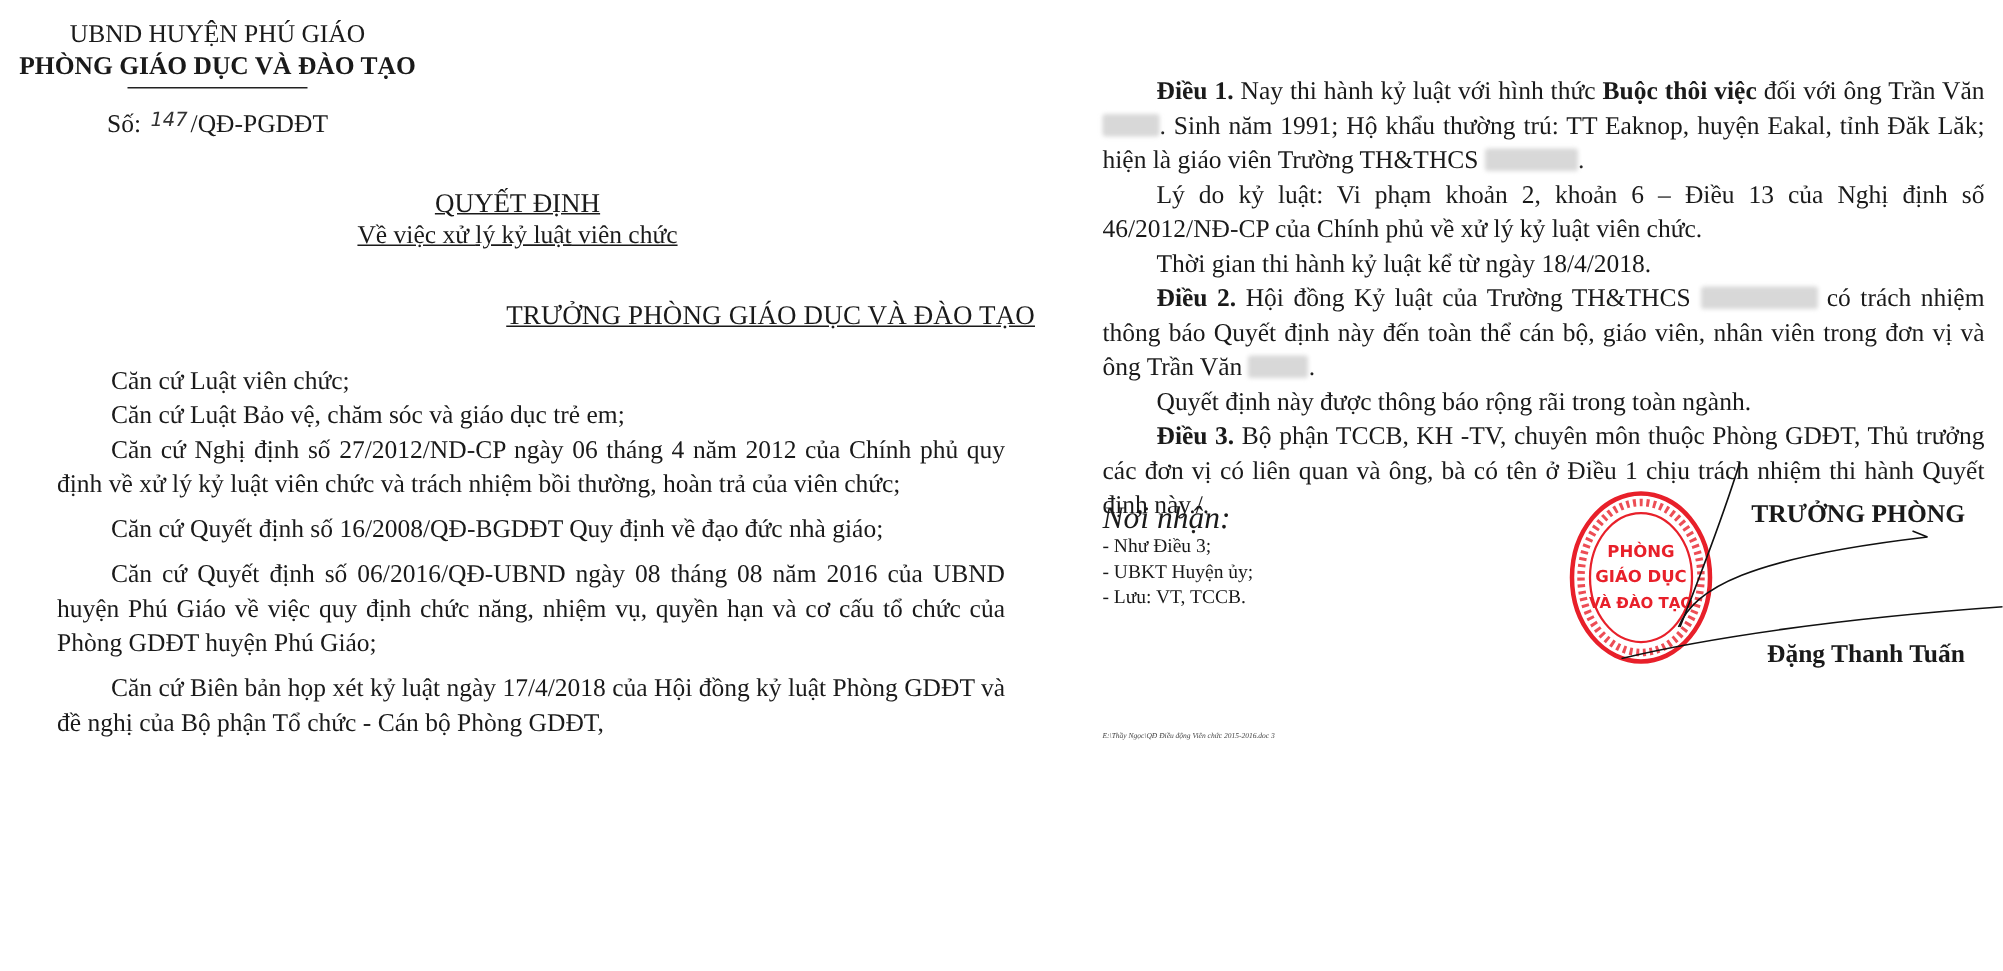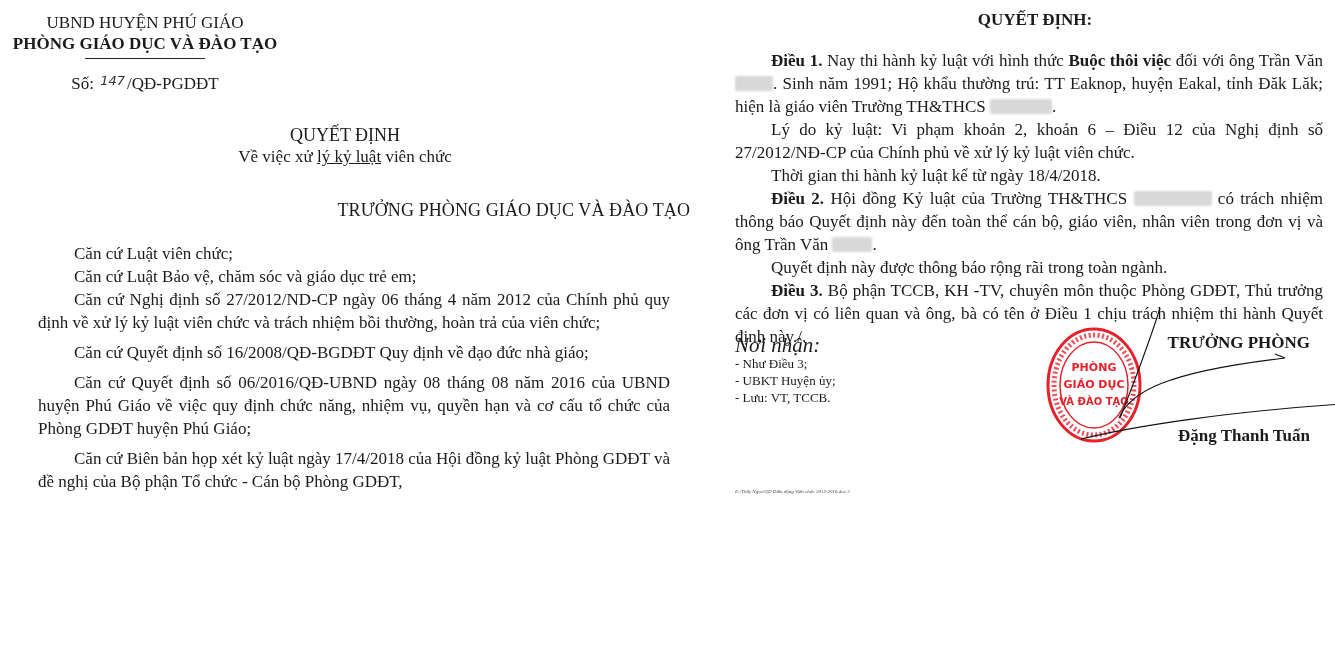--- a/index.html
+++ b/index.html
@@ -19,21 +19,21 @@
   .org1 { font-size: 17px; line-height: 21px; }
   .org2 { font-size: 17px; font-weight: bold; line-height: 22px; }
   .rule { border-top: 1.5px solid #222; margin: 3px auto 0; }
   .docno { font-size: 17px; margin-top: 14px; }
   .docno .hand { font-family: "DejaVu Sans", sans-serif; font-style: italic; font-size: 13px; font-weight: 300; vertical-align: 4px; padding: 0 2px; color: #333; margin-top: 30px; }
   .nation { font-size: 17px; font-weight: bold; line-height: 22px; letter-spacing: 0.2px; }
   .motto { font-size: 17px; font-weight: bold; line-height: 22px; }
   .dateline { font-size: 17px; font-style: italic; margin-top: 13px; }
   .dateline .hand { font-family: "DejaVu Sans", sans-serif; font-size: 15px; vertical-align: 5px; font-style: normal; font-weight: 300; padding: 0 3px; }
 
-  .title-block { position: absolute; top: 124px; left: 0; width: 690px; text-align: center; }
+  .title-block { position: absolute; top: 124px; left: 0; width: 690px; text-align: center; text-decoration: underline; }
   .title { font-size: 18px; font-weight: normal; line-height: 22px; }
   .subtitle { font-size: 17px; line-height: 22px; }
   .subtitle .ul { text-decoration: underline; }
   .authority { font-size: 18px; margin-top: 32px; letter-spacing: 0.1px; text-align: right; }
 
   .body-left { position: absolute; top: 242px; left: 38px; width: 632px; font-size: 17px; line-height: 23px; text-align: justify; }
   .para { text-indent: 36px; margin: 0; }
   .para.gap { margin-top: 7px; }
 
   
@@ -82,25 +82,24 @@
     <p class="para">Căn cứ Luật viên chức;</p>
     <p class="para">Căn cứ Luật Bảo vệ, chăm sóc và giáo dục trẻ em;</p>
     <p class="para">Căn cứ Nghị định số 27/2012/ND-CP ngày 06 tháng 4 năm 2012 của Chính phủ quy định về xử lý kỷ luật viên chức và trách nhiệm bồi thường, hoàn trả của viên chức;</p>
     <p class="para gap">Căn cứ Quyết định số 16/2008/QĐ-BGDĐT Quy định về đạo đức nhà giáo;</p>
     <p class="para gap">Căn cứ Quyết định số 06/2016/QĐ-UBND ngày 08 tháng 08 năm 2016 của UBND huyện Phú Giáo về việc quy định chức năng, nhiệm vụ, quyền hạn và cơ cấu tổ chức của Phòng GDĐT huyện Phú Giáo;</p>
     <p class="para gap">Căn cứ Biên bản họp xét kỷ luật ngày 17/4/2018 của Hội đồng kỷ luật Phòng GDĐT và đề nghị của Bộ phận Tổ chức - Cán bộ Phòng GDĐT,</p>
   </div>
 </div>
 
 <div class="page right">
-  <div class="decide">QUYẾT ĐỊNH:</div>
 
   <div class="body-right">
     <p class="para"><b>Điều 1.</b><span> Nay thi hành kỷ luật với hình thức </span><b>Buộc thôi việc</b><span> đối với ông Trần Văn </span><span class="redact" style="width:38px"></span><span>. Sinh năm 1991; Hộ khẩu thường trú: TT Eaknop, huyện Eakal, tỉnh Đăk Lăk; hiện là giáo viên Trường TH&amp;THCS </span><span class="redact" style="width:62px"></span><span>.</span></p>
-    <p class="para">Lý do kỷ luật: Vi phạm khoản 2, khoản 6 – Điều 12 của Nghị định số 27/2012/NĐ-CP của Chính phủ về xử lý kỷ luật viên chức.</p>
+    <p class="para">Lý do kỷ luật: Vi phạm khoản 2, khoản 6 – Điều 13 của Nghị định số 46/2012/NĐ-CP của Chính phủ về xử lý kỷ luật viên chức.</p>
     <p class="para">Thời gian thi hành kỷ luật kể từ ngày 18/4/2018.</p>
     <p class="para"><b>Điều 2.</b><span> Hội đồng Kỷ luật của Trường TH&amp;THCS </span><span class="redact" style="width:78px"></span><span> có trách nhiệm thông báo Quyết định này đến toàn thể cán bộ, giáo viên, nhân viên trong đơn vị và ông Trần Văn </span><span class="redact" style="width:40px"></span><span>.</span></p>
     <p class="para">Quyết định này được thông báo rộng rãi trong toàn ngành.</p>
     <p class="para"><b>Điều 3.</b><span> Bộ phận TCCB, KH -TV, chuyên môn thuộc Phòng GDĐT, Thủ trưởng các đơn vị có liên quan và ông, bà có tên ở Điều 1 chịu trách nhiệm thi hành Quyết định này./.</span></p>
   </div>
 
   <div class="recipients">
     <div class="rec-title">Nơi nhận:</div>
     <div class="rec-item">- Như Điều 3;</div>
     <div class="rec-item">- UBKT Huyện ủy;</div>

